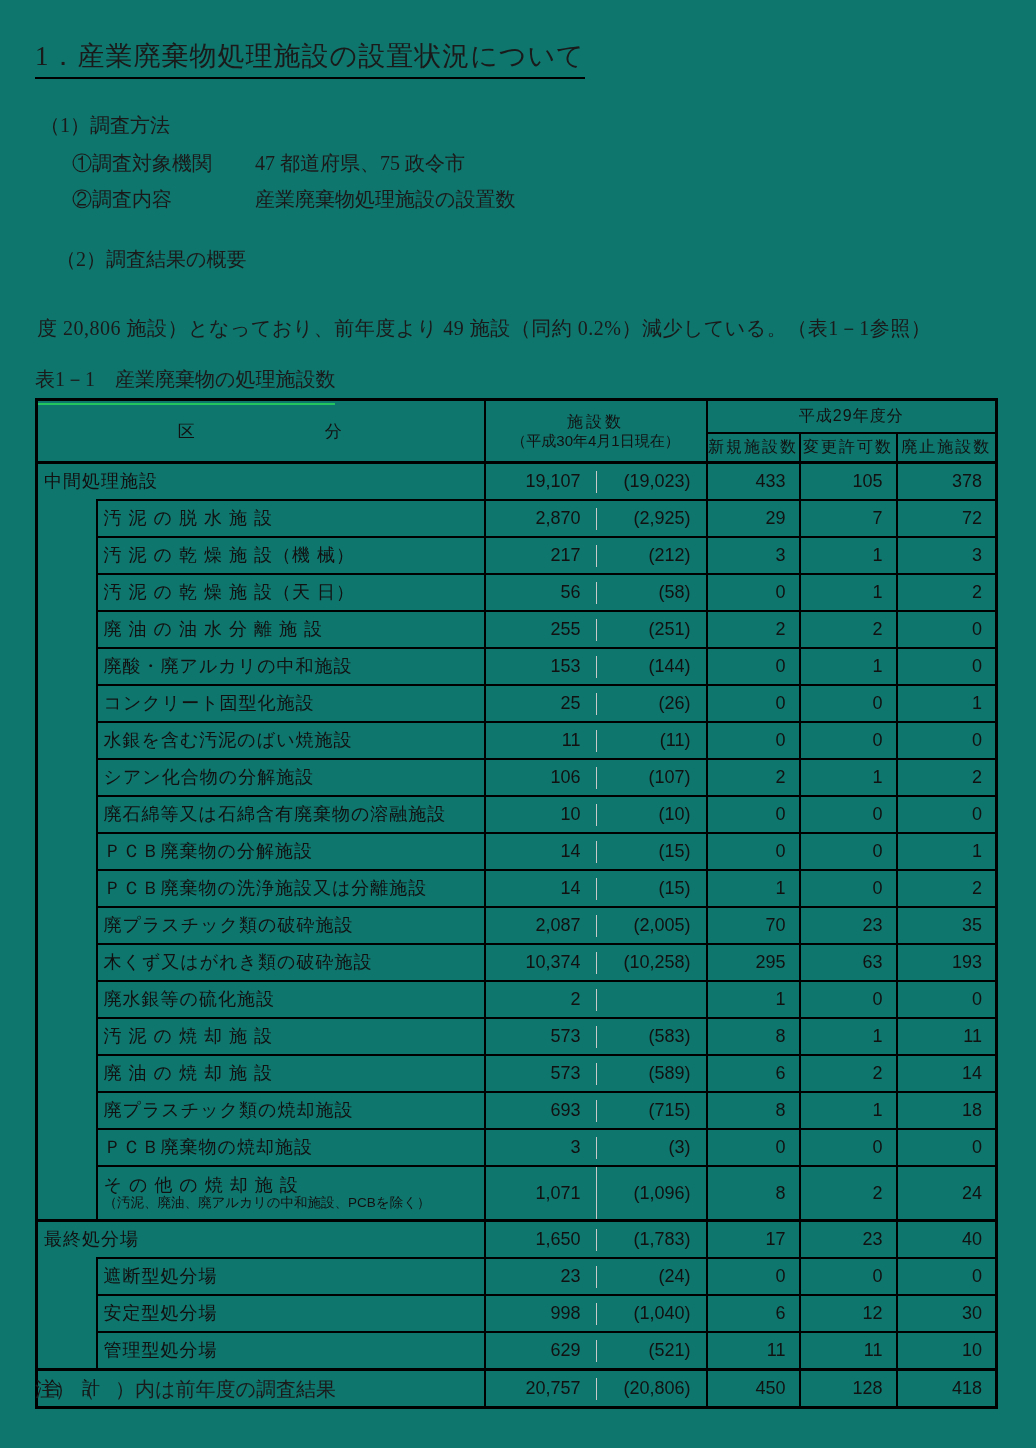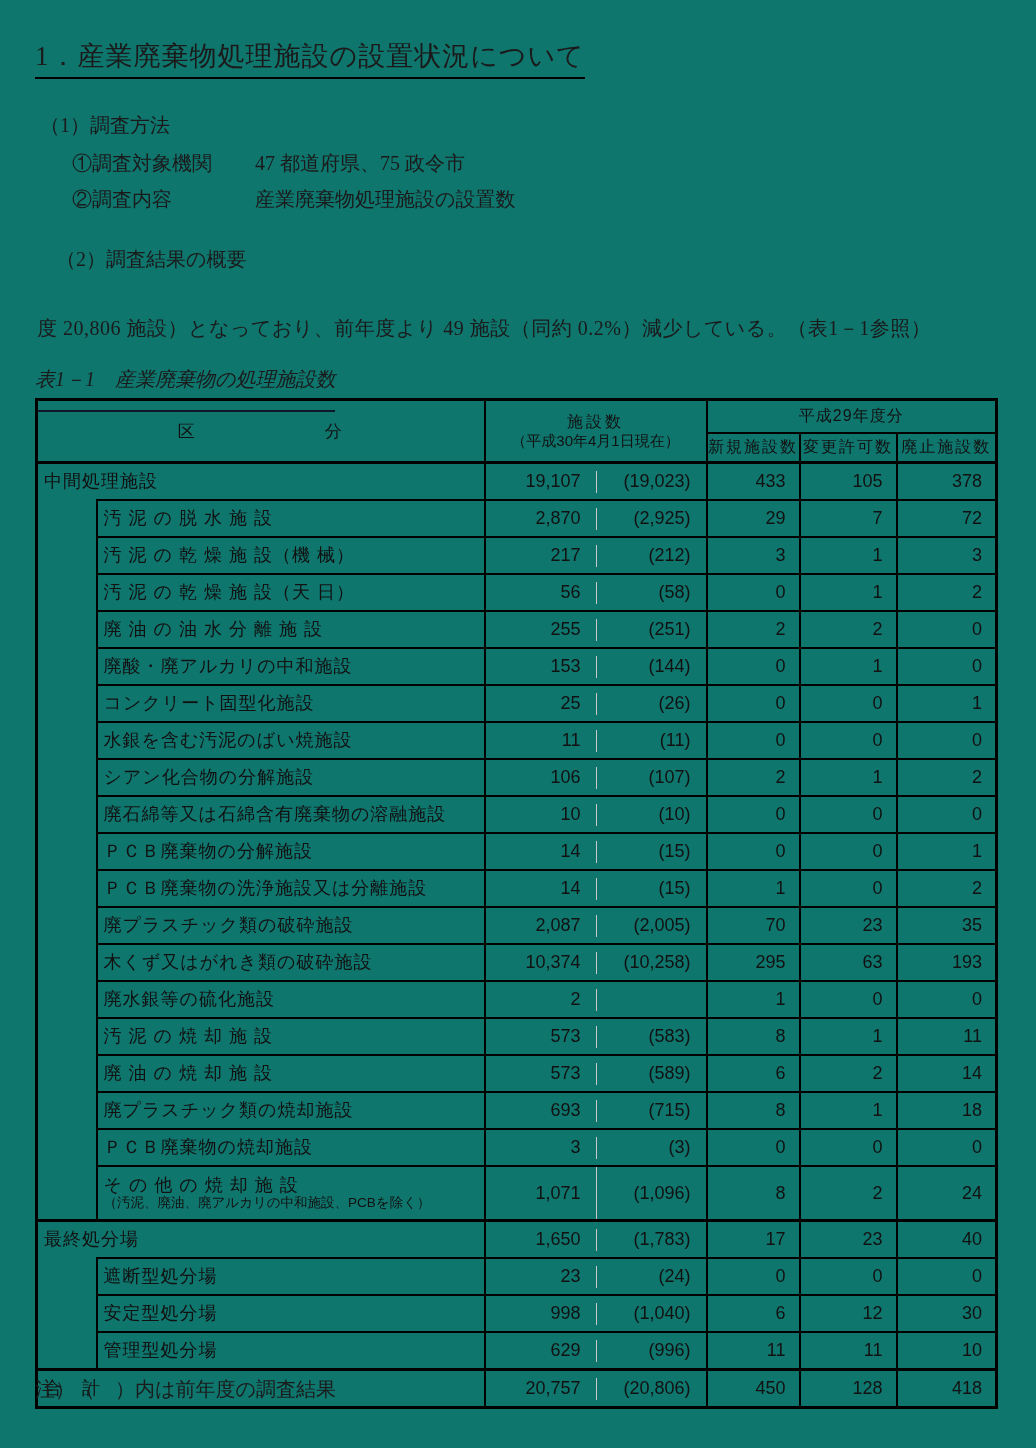--- a/index.html
+++ b/index.html
@@ -23,21 +23,21 @@
   .s1-heading { left: 40px; top: 112px; }
   .s1-i1-label { left: 72px; top: 150px; }
   .s1-i1-value { left: 255px; top: 150px; }
   .s1-i2-label { left: 72px; top: 186px; }
   .s1-i2-value { left: 255px; top: 186px; }
   .s2-heading { left: 40px; top: 246px; margin-left: 16px; }
   .para-line1 { left: 72px; top: 281px; letter-spacing: 0.5px; }
   .para-line2 { left: 37px; top: 315px; letter-spacing: 0.5px; }
   .caption {
     left: 35px; top: 366px;
-    border-bottom: 2px solid #0f172a; padding-bottom: 17px; font-style: italic;
+    border-bottom: 2px solid #22c55e; padding-bottom: 10px;
   }
   .note { left: 35px; top: 1376px; }
 
   
   table.doc-table {
     position: absolute; left: 35px; top: 398px;
     width: 960px;
     border-collapse: collapse; table-layout: fixed;
     font-family: "Liberation Sans", sans-serif;
     font-size: 18px; color: #111;
@@ -497,21 +497,21 @@
     </tr>
         <tr>
       <td class="indent"></td>
       <td class="cat">
         <div class="lbl">管理型処分場</div>
 
       </td>
       <td class="count">
         <div class="count-inner">
           <div class="half cur">629</div>
-          <div class="half prev">(996)</div>
+          <div class="half prev">(521)</div>
         </div>
       </td>
       <td class="num">11</td>
       <td class="num">11</td>
       <td class="num">10</td>
     </tr>
         <tr class="thick-top">
 
       <td class="cat lv0" colspan="2">
         <div class="lbl">合　計</div>

